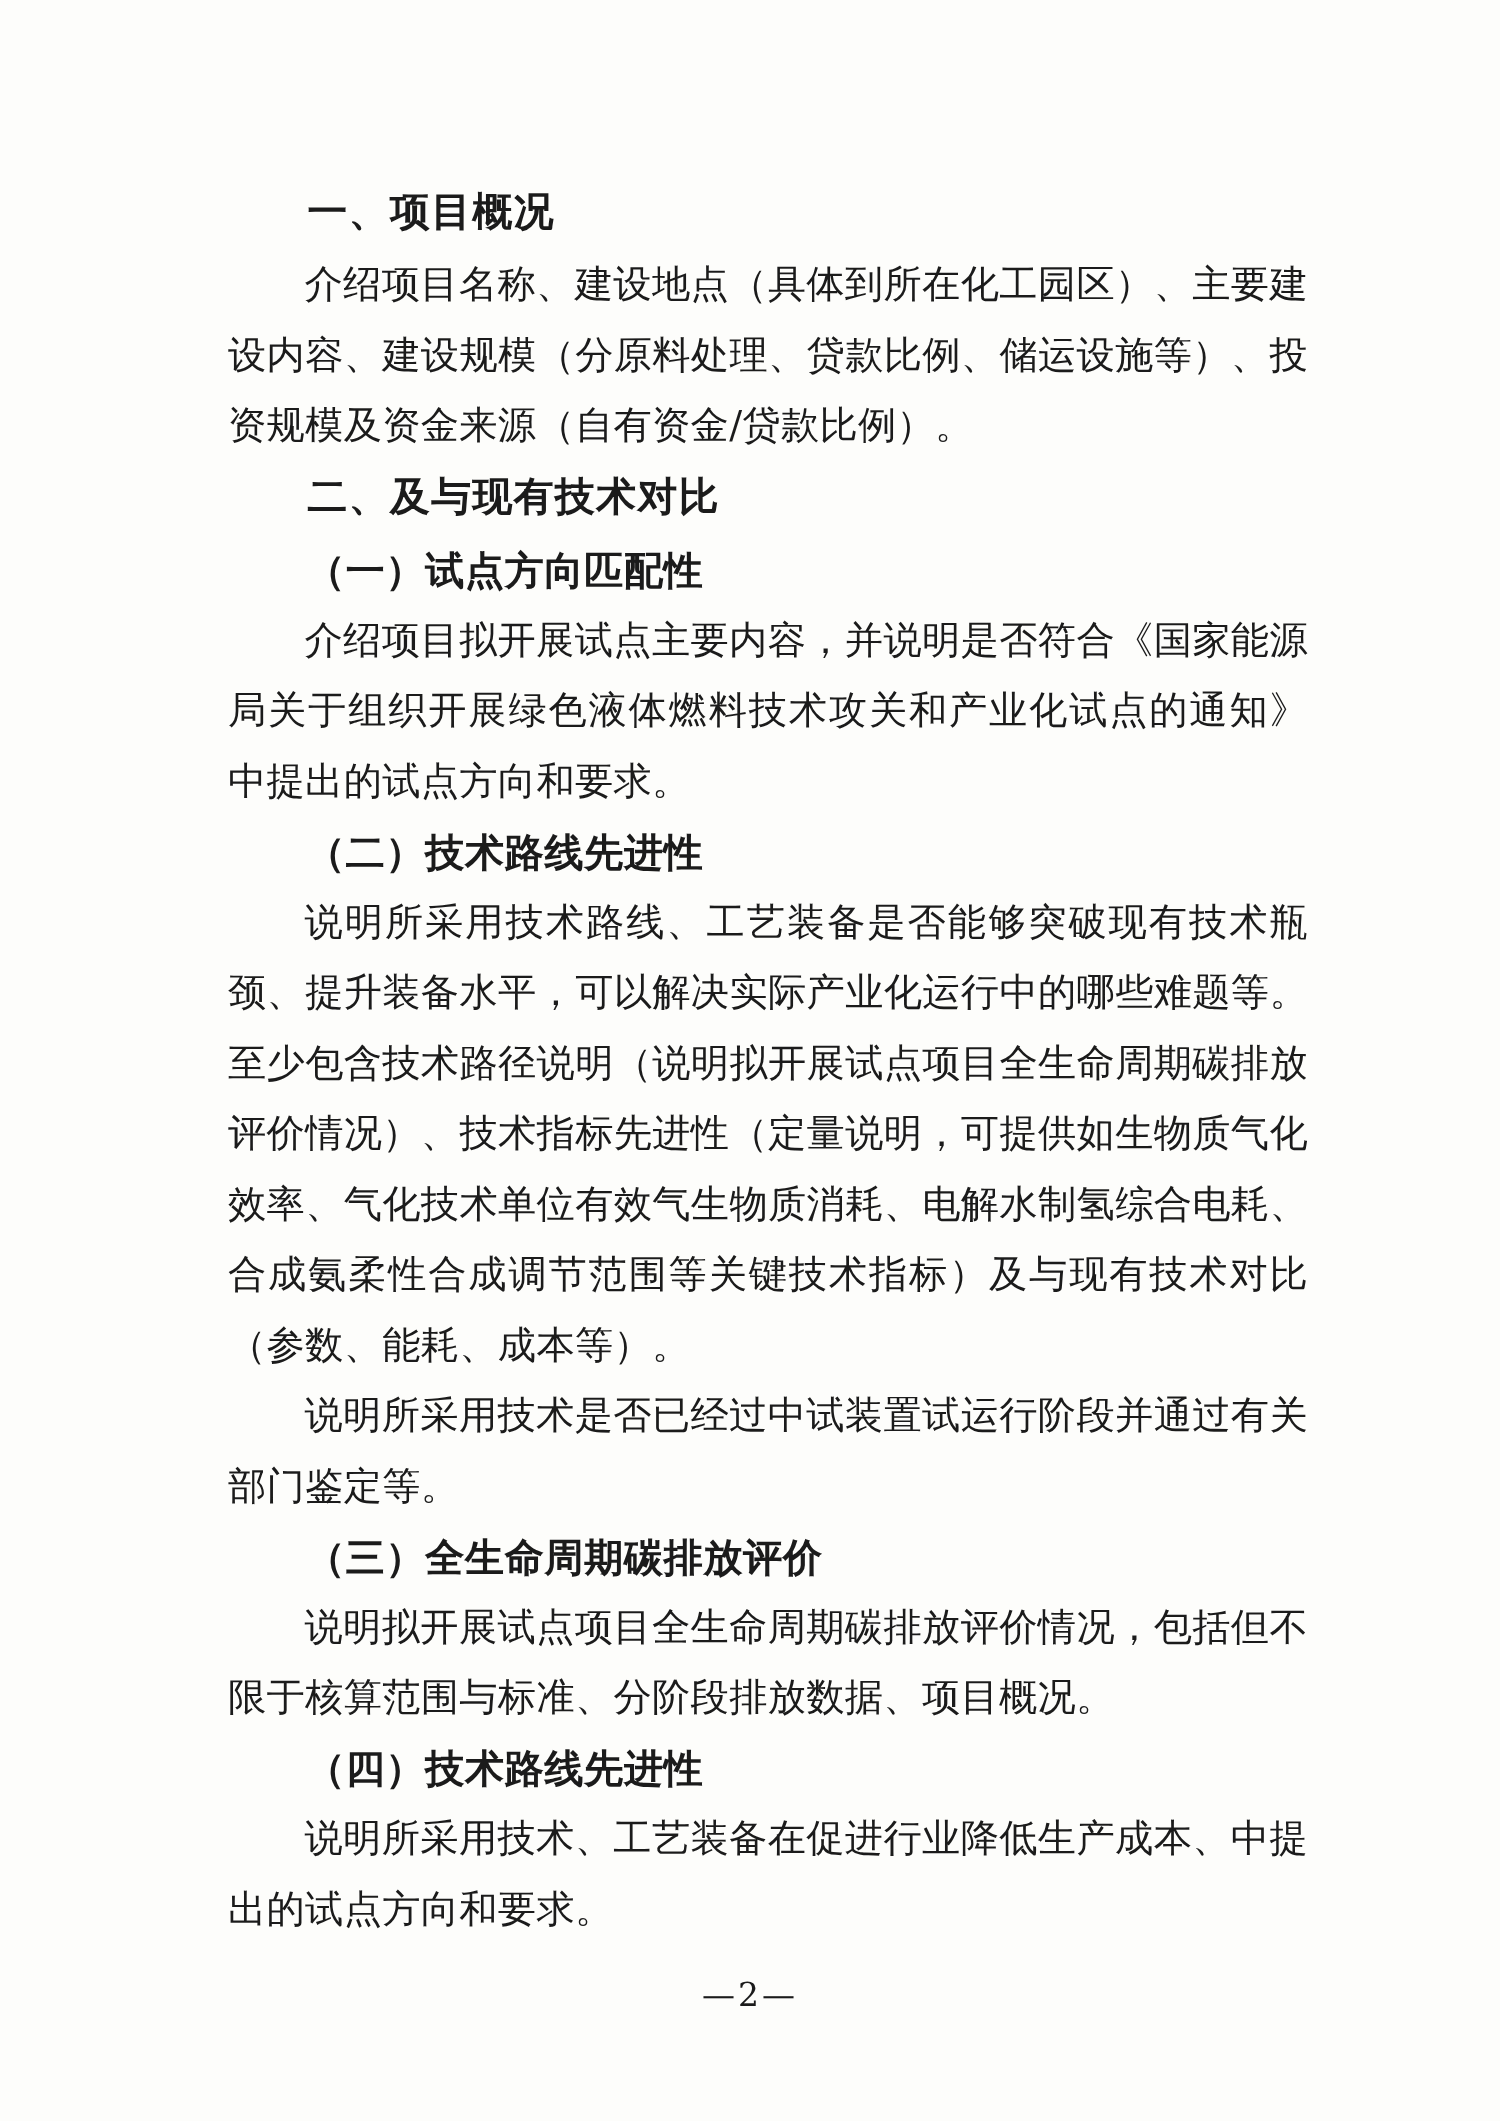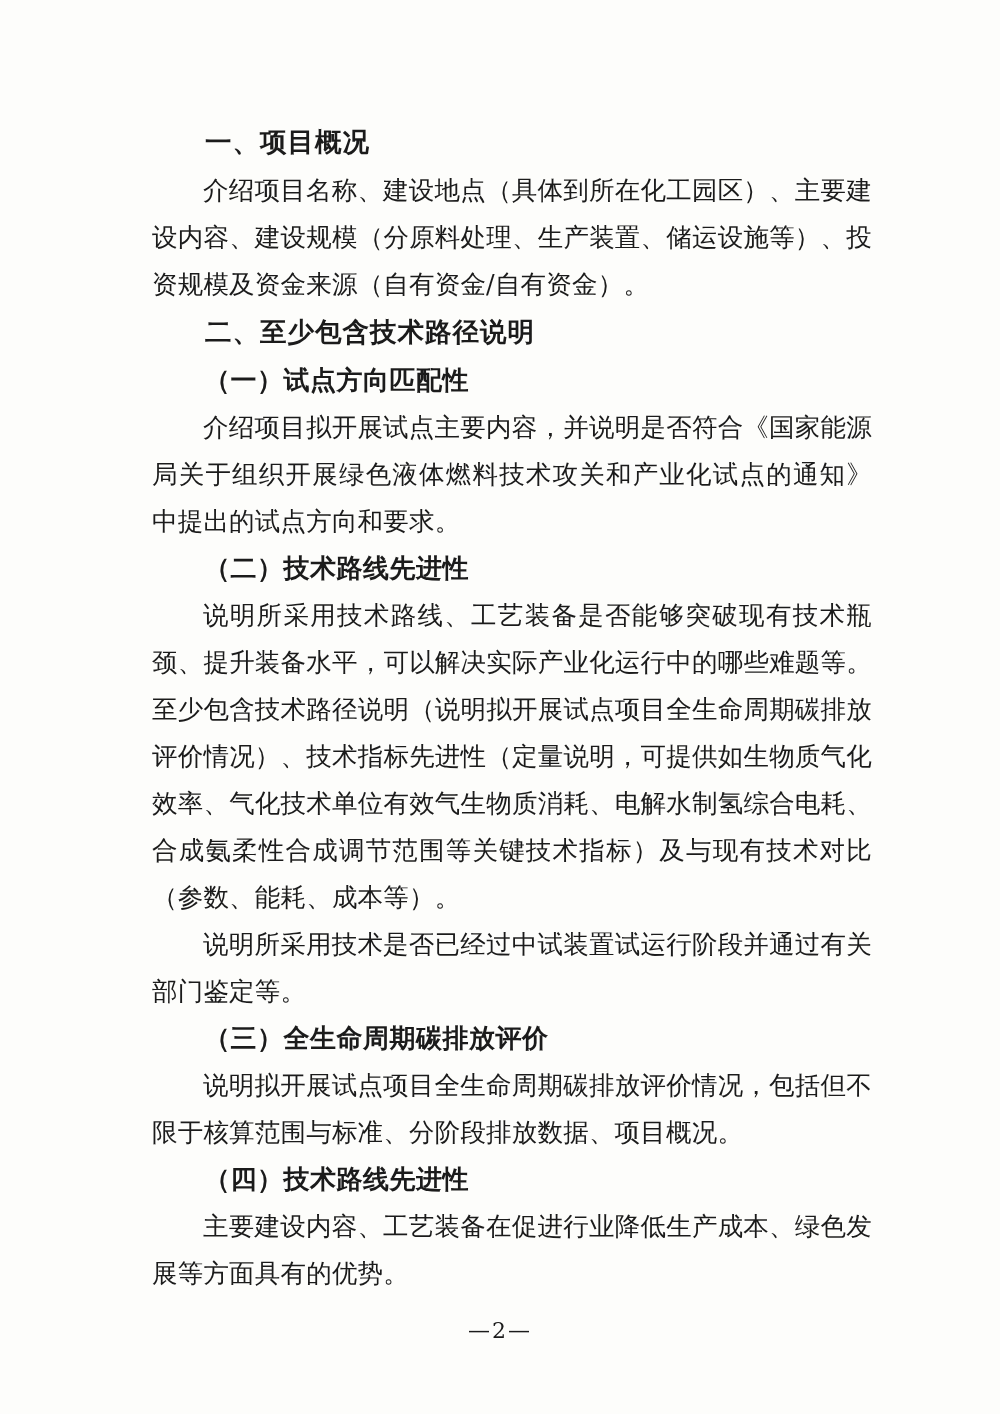--- a/index.html
+++ b/index.html
@@ -64,38 +64,38 @@
   }
 </style>
 </head>
 <body>
 
 <div class="page">
   <div class="content doc-text">
 
     <p class="h1">一、项目概况</p>
 
-    <p class="para">介绍项目名称、建设地点（具体到所在化工园区）、主要建设内容、建设规模（分原料处理、生产装置、储运设施等）、投资规模及资金来源（自有资金/自有资金）。</p>
+    <p class="para">介绍项目名称、建设地点（具体到所在化工园区）、主要建设内容、建设规模（分原料处理、贷款比例、储运设施等）、投资规模及资金来源（自有资金/贷款比例）。</p>
 
-    <p class="h1">二、至少包含技术路径说明</p>
+    <p class="h1">二、及与现有技术对比</p>
 
     <p class="h2">（一）试点方向匹配性</p>
 
     <p class="para">介绍项目拟开展试点主要内容，并说明是否符合《国家能源局关于组织开展绿色液体燃料技术攻关和产业化试点的通知》 中提出的试点方向和要求。</p>
 
     <p class="h2">（二）技术路线先进性</p>
 
     <p class="para">说明所采用技术路线、工艺装备是否能够突破现有技术瓶颈、提升装备水平，可以解决实际产业化运行中的哪些难题等。至少包含技术路径说明（说明拟开展试点项目全生命周期碳排放评价情况）、技术指标先进性（定量说明，可提供如生物质气化效率、气化技术单位有效气生物质消耗、电解水制氢综合电耗、合成氨柔性合成调节范围等关键技术指标）及与现有技术对比（参数、能耗、成本等）。</p>
 
     <p class="para">说明所采用技术是否已经过中试装置试运行阶段并通过有关部门鉴定等。</p>
 
     <p class="h2">（三）全生命周期碳排放评价</p>
 
     <p class="para">说明拟开展试点项目全生命周期碳排放评价情况，包括但不限于核算范围与标准、分阶段排放数据、项目概况。</p>
 
     <p class="h2">（四）技术路线先进性</p>
 
-    <p class="para">主要建设内容、工艺装备在促进行业降低生产成本、绿色发展等方面具有的优势。</p>
+    <p class="para">说明所采用技术、工艺装备在促进行业降低生产成本、中提出的试点方向和要求。</p>
 
   </div>
 
   <div class="footer">—2—</div>
 </div>
 
 </body></html>

